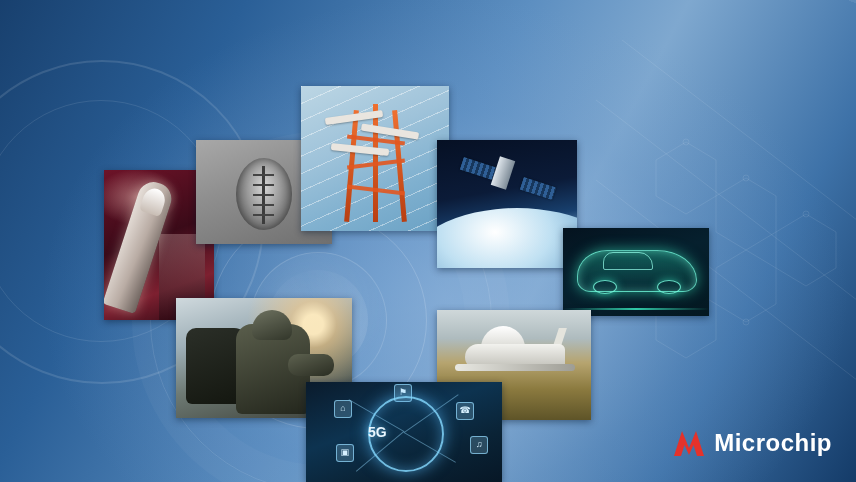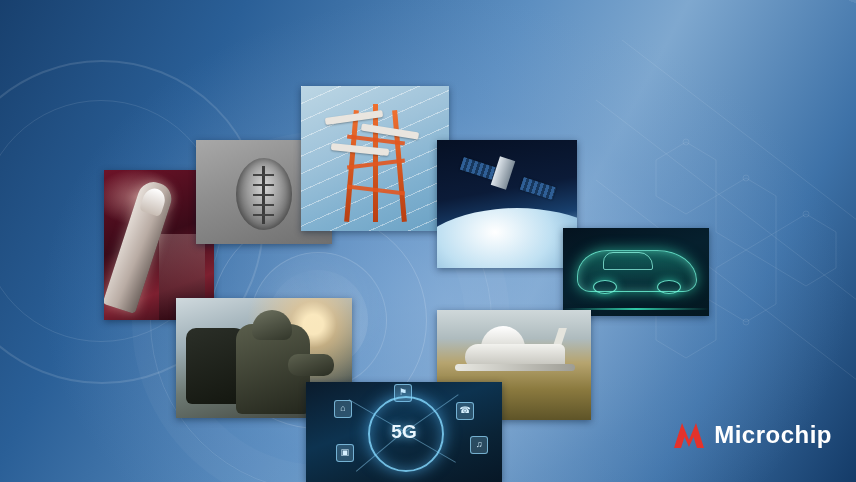--- a/index.html
+++ b/index.html
@@ -172,29 +172,29 @@
   
   #p8{left:306px;top:382px;width:196px;height:100px;}
   #p8 .inner{
     background:linear-gradient(160deg,#0a1b2c 0%,#0d3350 40%,#0a2336 70%,#071726 100%);
   }
   #p8 .ring{
     position:absolute;left:62px;top:14px;width:72px;height:72px;border-radius:50%;
     border:2px solid rgba(130,215,255,.85);box-shadow:0 0 16px rgba(90,190,255,.6), inset 0 0 14px rgba(90,190,255,.45);
   }
   #p8 .fiveg{
-    position:absolute;left:62px;top:14px;width:72px;height:72px;line-height:72px;text-align:center;
-    color:#eaf7ff;font-size:19px;font-weight:bold;text-shadow:0 0 8px rgba(120,210,255,.9);
+    position:absolute;left:62px;top:14px;width:72px;height:72px;line-height:72px;text-align:left;
+    color:#eaf7ff;font-size:14px;font-weight:bold;text-shadow:0 0 8px rgba(120,210,255,.9);
   }
   #p8 .node{position:absolute;width:16px;height:16px;border-radius:3px;background:rgba(160,225,255,.22);border:1px solid rgba(150,220,255,.7);color:#d8f1ff;font-size:9px;line-height:15px;text-align:center;}
   #p8 .spoke{position:absolute;height:1px;background:rgba(150,220,255,.45);transform-origin:0 0;}
 
   
   #logo{
-    position:absolute;right:24px;bottom:32px;display:flex;align-items:center;gap:8px;
+    position:absolute;right:24px;bottom:24px;display:flex;align-items:center;gap:8px;
   }
   #logo .mark{
     width:34px;height:30px;position:relative;flex:none;
   }
   #logo .mark svg{display:block;}
   #logo .word{
     color:#ffffff;font-size:24px;font-weight:bold;letter-spacing:.5px;
     font-family:"Liberation Sans", sans-serif;
   }
 </style>

